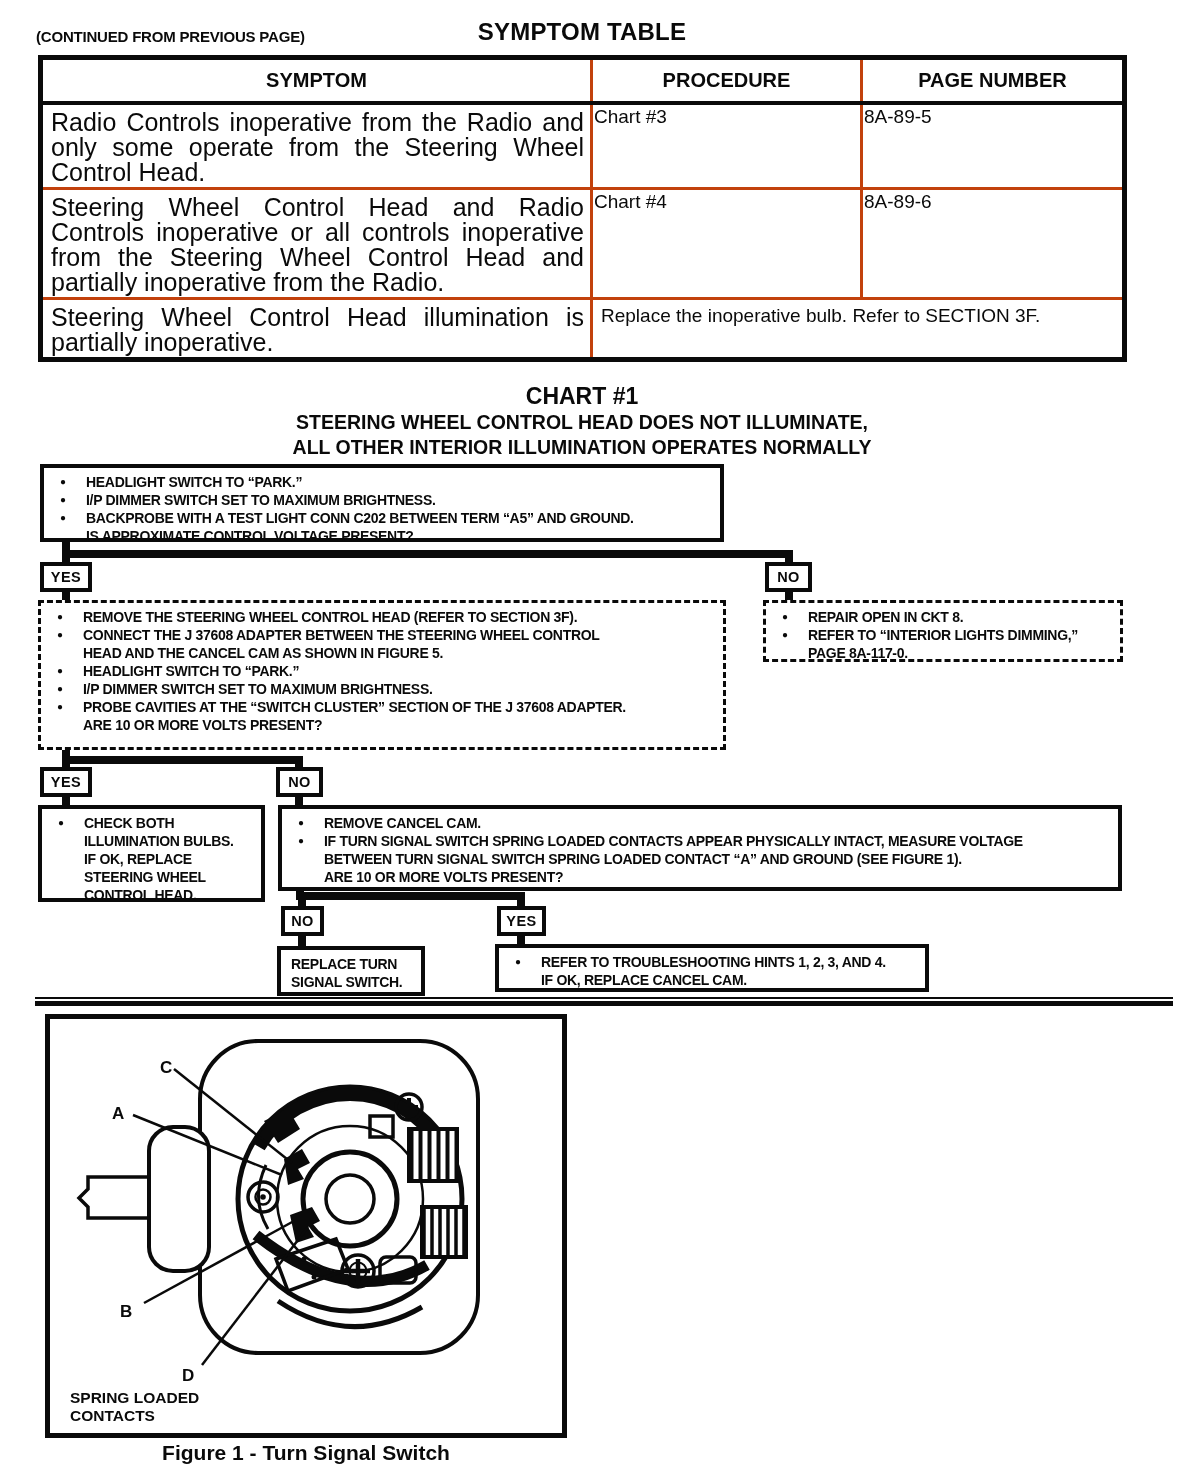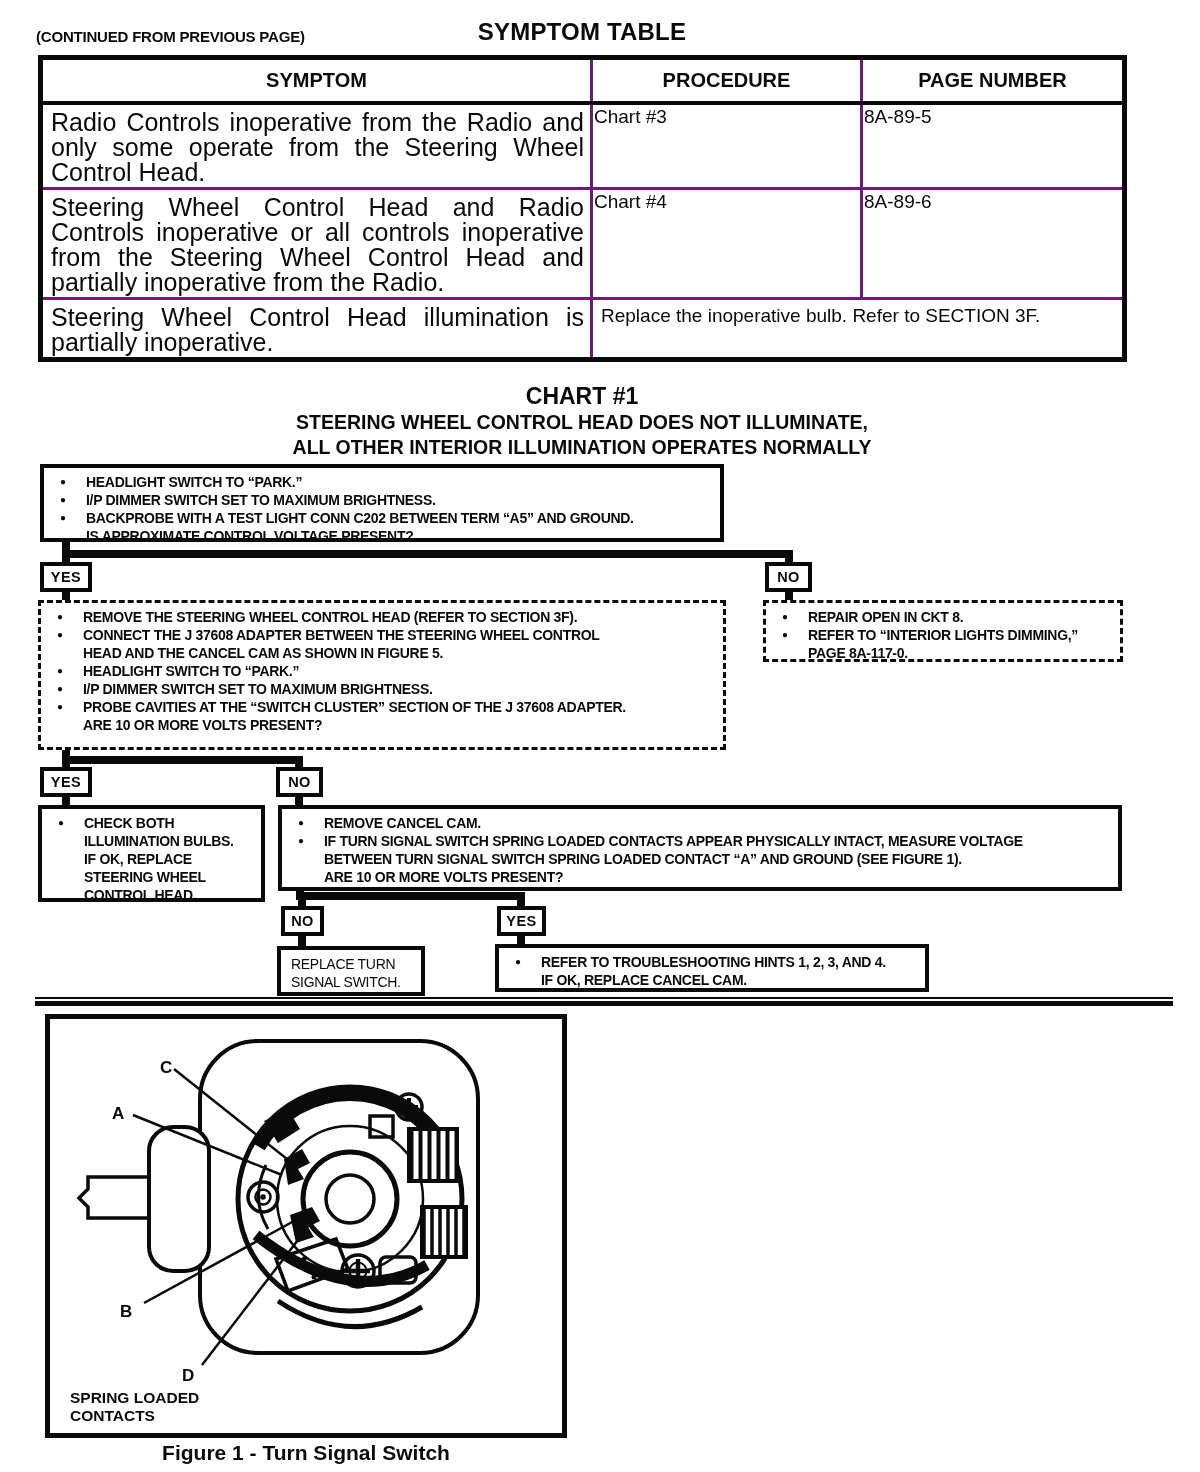--- a/index.html
+++ b/index.html
@@ -3,38 +3,38 @@
 <meta charset="utf-8">
 <style>
   html,body{margin:0;padding:0;background:#e8e8e8;}
   .page{position:relative;width:1200px;height:1472px;background:#ffffff;overflow:hidden;
         font-family:"Liberation Sans","DejaVu Sans",sans-serif;color:#0a0a0a;}
   
   .cont-note{position:absolute;left:36px;top:28px;font-size:15px;font-weight:700;letter-spacing:-0.2px;}
   .sym-title{position:absolute;left:0;top:18px;width:1164px;text-align:center;font-size:24px;font-weight:700;letter-spacing:0.2px;}
   
   table.symtab{position:absolute;left:38px;top:55px;width:1084px;border-collapse:collapse;table-layout:fixed;}
-  table.symtab th,table.symtab td{border:3px solid #701a75;vertical-align:top;box-sizing:border-box;}
+  table.symtab th,table.symtab td{border:3px solid #c2410c;vertical-align:top;box-sizing:border-box;}
   table.symtab{border:5px solid #0a0a0a;}
   table.symtab thead th{height:45px;text-align:center;vertical-align:middle;font-size:20px;font-weight:700;border-bottom:4px solid #0a0a0a;}
   td.sym{font-size:25px;line-height:25px;padding:5px 6px 2px 8px;text-align:justify;}
   td.ctr{font-size:19px;padding-top:1px;}
   td.merged{font-size:19px;padding:5px 6px 2px 8px;}
   tr.r1 td{height:59px;} tr.r2 td{height:104px;} tr.r3 td{height:55px;}
   
   .chart-title{position:absolute;left:0;top:383px;width:1164px;text-align:center;font-size:23px;font-weight:700;}
   .chart-sub1{position:absolute;left:0;top:411px;width:1164px;text-align:center;font-size:19.5px;font-weight:700;}
   .chart-sub2{position:absolute;left:0;top:436px;width:1164px;text-align:center;font-size:19.5px;font-weight:700;}
   
   .fbox{position:absolute;border:4px solid #0a0a0a;background:#fff;box-sizing:border-box;padding:5px 6px 2px 14px;}
   .fbox.dashed{border:3px dashed #0a0a0a;}
   .fi{display:flex;align-items:flex-start;}
   .fb{flex:0 0 26px;font-size:10px;line-height:18px;text-align:left;padding-left:2px;}
   .ft{font-size:14px;line-height:18px;font-weight:700;letter-spacing:-0.3px;}
-  .plain{font-size:14px;line-height:18px;font-weight:400;letter-spacing:-0.3px;padding-left:2px;}
+  .plain{font-size:14px;line-height:18px;font-weight:700;letter-spacing:-0.3px;padding-left:2px;}
   .yn{position:absolute;border:4px solid #0a0a0a;background:#fff;box-sizing:border-box;
       display:flex;align-items:center;justify-content:center;font-size:14.5px;font-weight:700;letter-spacing:0.5px;}
   .cn{position:absolute;background:#0a0a0a;}
   
   .dv1{position:absolute;left:35px;top:997px;width:1138px;height:2px;background:#0a0a0a;}
   .dv2{position:absolute;left:35px;top:1001px;width:1138px;height:5px;background:#0a0a0a;}
   .figframe{position:absolute;left:45px;top:1014px;width:522px;height:424px;border:5px solid #0a0a0a;box-sizing:border-box;background:#fff;}
   .figcap{position:absolute;left:45px;top:1441px;width:522px;text-align:center;font-size:21px;font-weight:700;}
 </style>
 </head>

